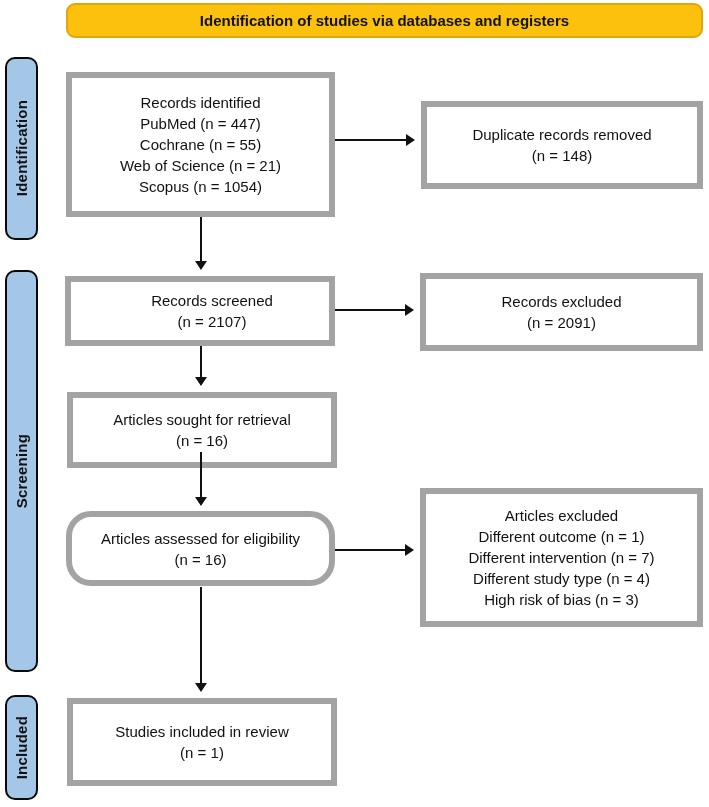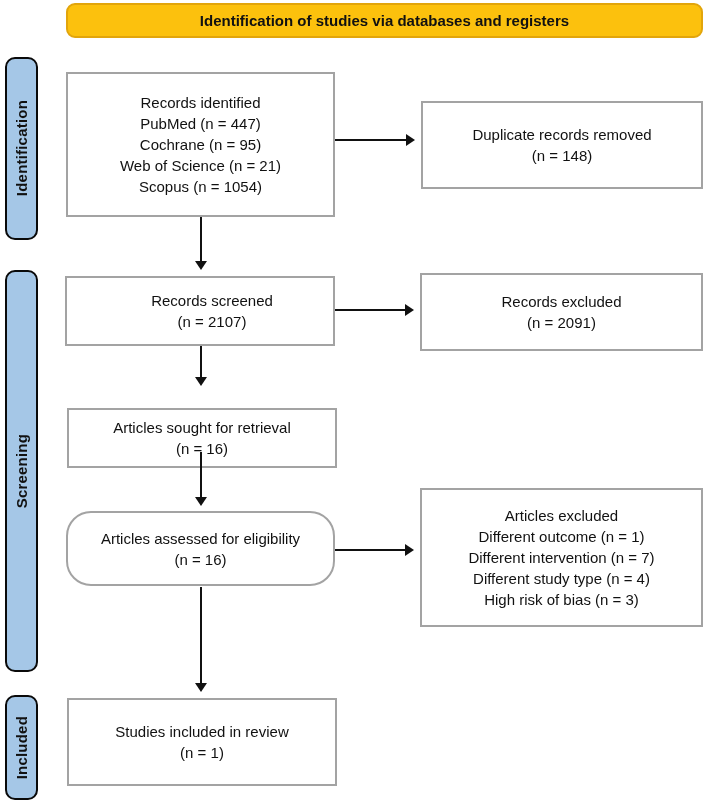--- a/index.html
+++ b/index.html
@@ -42,33 +42,33 @@
     font-size: 15px; font-weight: bold;
     letter-spacing: 0.2px;
     white-space: nowrap;
   }
   .stage-identification { top: 57px; height: 183px; }
   .stage-screening { top: 270px; height: 402px; }
   .stage-included { top: 695px; height: 105px; }
   .fbox {
     position: absolute;
     background: #ffffff;
-    border: 2px solid #a3a3a3;
+    border: 6px solid #a3a3a3;
     display: flex; flex-direction: column;
     align-items: center; justify-content: center;
     text-align: center;
     font-size: 15px;
     line-height: 21px;
     padding: 2px 6px;
   }
   .box-records-identified { left: 66px; top: 72px;  width: 269px; height: 145px; }
   .box-duplicates-removed { left: 421px; top: 101px; width: 282px; height: 88px; }
   .box-records-screened   { left: 65px;  top: 276px; width: 270px; height: 70px; padding-left: 30px; }
   .box-records-excluded   { left: 420px; top: 273px; width: 283px; height: 78px; }
-  .box-articles-sought    { left: 67px;  top: 408px; width: 270px; height: 60px; }
+  .box-articles-sought    { left: 67px;  top: 392px; width: 270px; height: 76px; }
   .box-articles-assessed  { left: 66px;  top: 511px; width: 269px; height: 75px; border-radius: 25px; }
   .box-articles-excluded  { left: 420px; top: 488px; width: 283px; height: 139px; }
   .box-studies-included   { left: 67px;  top: 698px; width: 270px; height: 88px; }
   .arrow-v {
     position: absolute;
     width: 0;
     border-left: 2px solid var(--line-color);
   }
   .arrow-v::after {
     content: "";
@@ -110,21 +110,21 @@
   <div class="stage stage-screening">
     <span>Screening</span>
   </div>
   <div class="stage stage-included">
     <span>Included</span>
   </div>
 
   <div class="fbox box-records-identified">
       <div>Records identified</div>
       <div>PubMed (n = 447)</div>
-      <div>Cochrane (n = 95)</div>
+      <div>Cochrane (n = 55)</div>
       <div>Web of Science (n = 21)</div>
       <div>Scopus (n = 1054)</div>
     </div>
 
   <div class="fbox box-duplicates-removed">
       <div>Duplicate records removed</div>
       <div>(n = 148)</div>
     </div>
 
   <div class="fbox box-records-screened">

